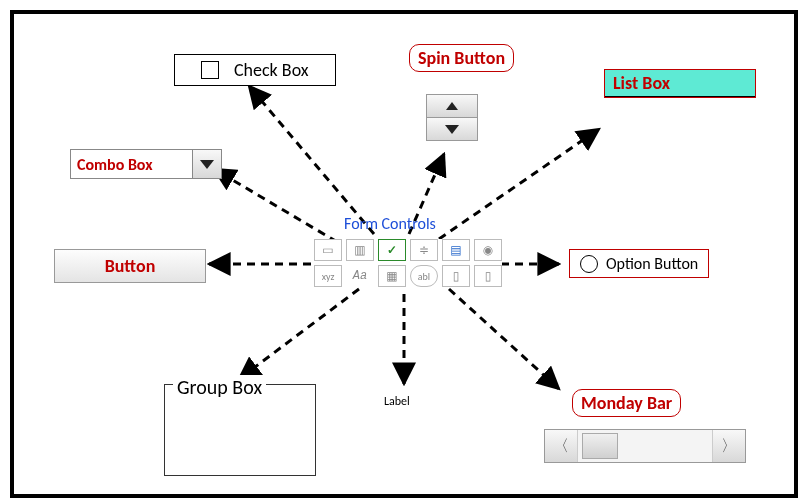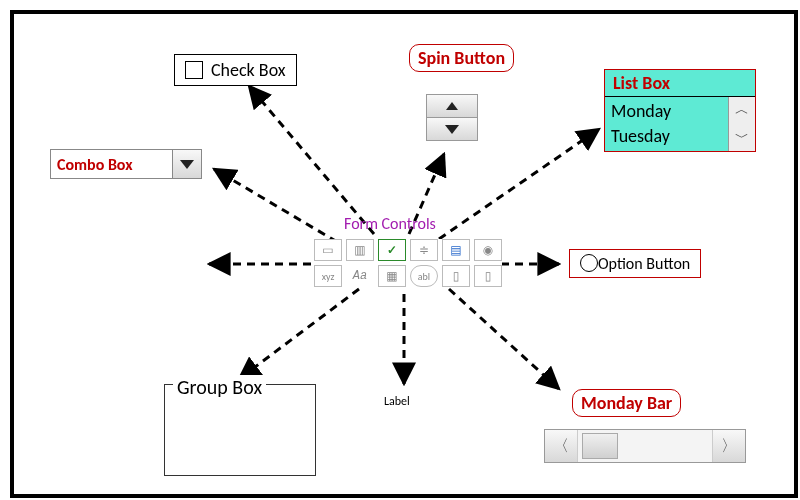--- a/index.html
+++ b/index.html
@@ -83,23 +83,23 @@
     justify-content: center;
     color: #c00000;
     font-weight: bold;
     font-size: 18px;
   }
 
   
   .checkbox-ctl {
     display: flex;
     align-items: center;
-    gap: 8px;
+    gap: 15px;
     border: 1.5px solid #000;
-    padding: 4px 10px;
+    padding: 4px 26px;
     background: #fff;
   }
   .cb-square {
     width: 16px;
     height: 16px;
     border: 1.5px solid #000;
     background: #fff;
   }
 
   
@@ -148,20 +148,22 @@
     align-items: center;
   }
   .chev {
     font-size: 14px;
     color: #555;
   }
 
   
   .option-ctl {
     display: flex;
+    align-items: center;
+    gap: 8px;
     border: 1.5px solid #c00000;
     padding: 4px 10px;
     background: #fff;
   }
   .radio-circle {
     width: 16px;
     height: 16px;
     border: 1.5px solid #000;
     border-radius: 50%;
     background: #fff;
@@ -213,21 +215,21 @@
     top: 3px;
     bottom: 3px;
     width: 34px;
     background: linear-gradient(#f0f0f0,#d0d0d0);
     border: 1px solid #aaa;
   }
 
   
   .palette-title {
     font-size: 16px;
-    color: #a21caf;
+    color: #1d4ed8;
     text-align: center;
   }
   .palette {
     display: grid;
     grid-template-columns: repeat(6, 28px);
     grid-auto-rows: 22px;
     gap: 4px;
     background: #fff;
   }
   .pal-cell {
@@ -286,39 +288,32 @@
     <div class="spin-half">
         <div class="tri-up"></div>
       </div>
     <div class="spin-half">
         <div class="tri-down"></div>
       </div>
   </div>
 
   <div class="abs listbox-ctl" style="left:590px; top:55px;">
     <div class="listbox-header">List Box</div>
-    <div class="listbox-body">
-      <div class="listbox-items">
-        <div>Monday</div>
-        <div>Tuesday</div>
-      </div>
-      <div class="listbox-scroll">
-        <span class="chev">︿</span>
-        <span class="chev">﹀</span>
-      </div>
-    </div>
-  </div>
-
-  <div class="abs combo-box" style="left:36px; top:135px;">
+  </div>
+
+  <div class="abs combo-box" style="left:56px; top:135px;">
     <div class="combo-text">Combo Box</div>
     <div class="combo-btn">
       <div class="tri-down"></div>
     </div>
   </div>
 
+  <div class="abs button-ctl" style="left:40px; top:235px;">
+    <span>Button</span>
+  </div>
 
   <div class="abs option-ctl" style="left:555px; top:235px;">
     <span class="radio-circle"></span>
     <span class="black-label" style="font-size:16px;">Option Button</span>
   </div>
 
   <div class="abs groupbox-ctl" style="left:150px; top:370px;">
     <div class="groupbox-legend">Group Box</div>
   </div>
 

